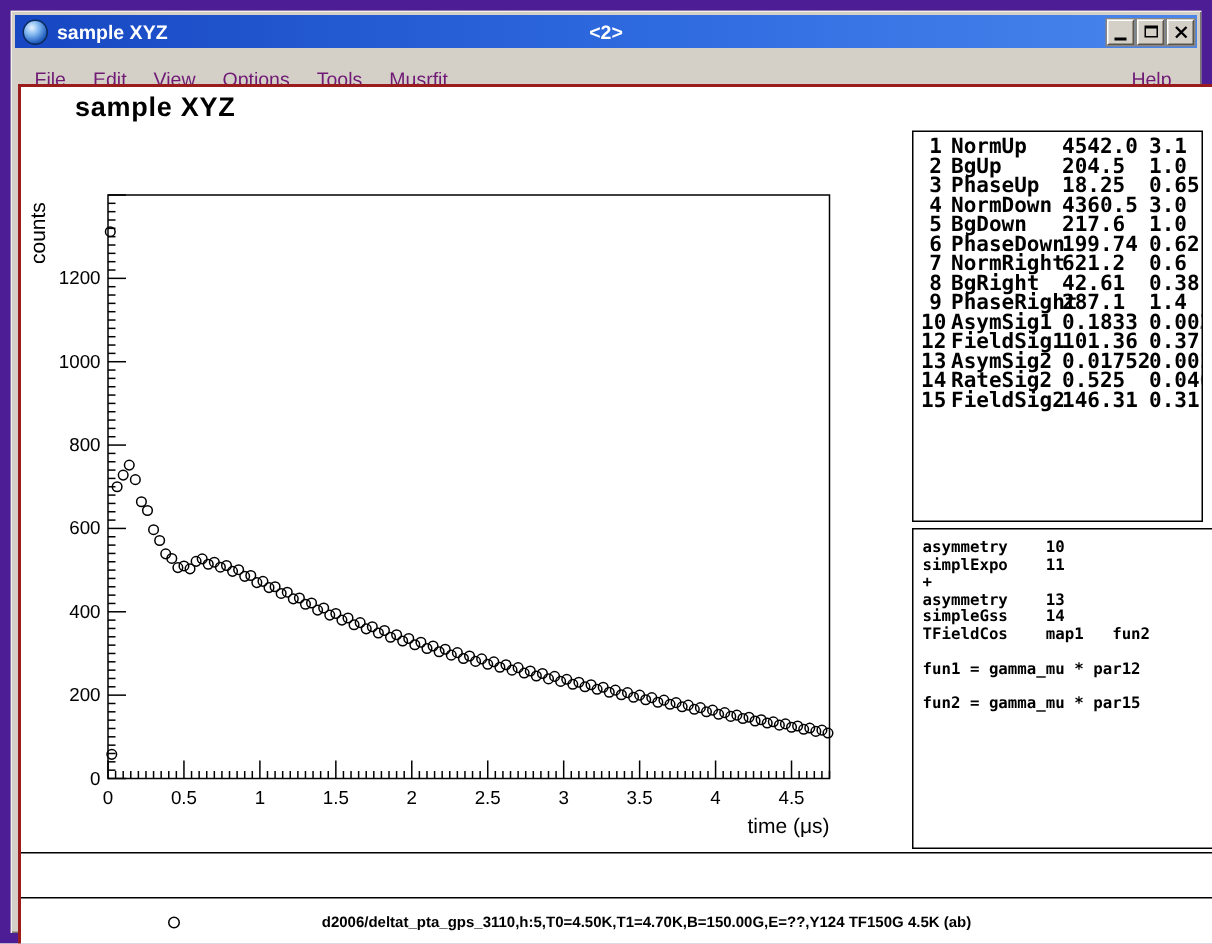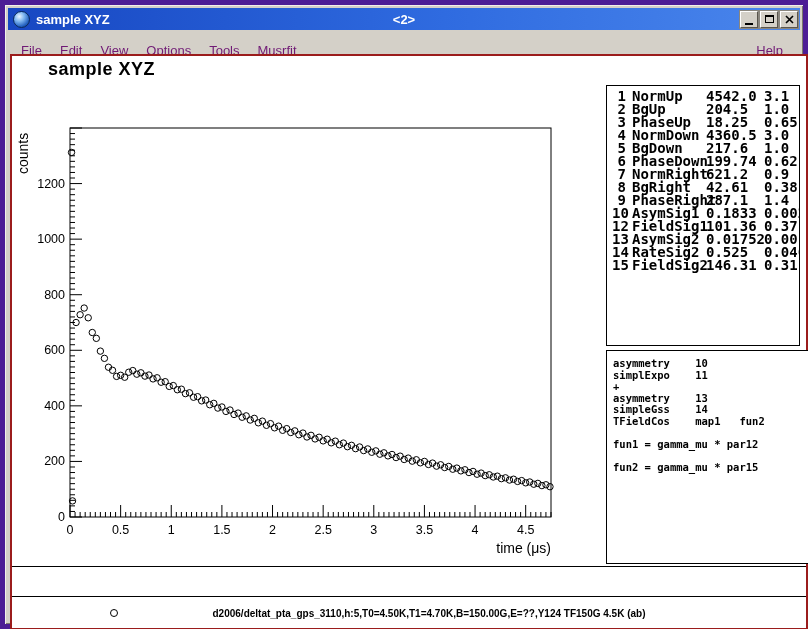--- a/index.html
+++ b/index.html
@@ -1,17 +1,17 @@
 <!DOCTYPE html>
 <html><head>
 <meta charset="utf-8">
 <style>
   html,body{margin:0;padding:0}
   body{width:808px;height:629px;overflow:hidden;font-family:"Liberation Sans",sans-serif;background:#d4d0c8}
-  .window{position:relative;width:808px;height:629px;background:#d4d0c8;border:5px solid #4c1d95;box-sizing:border-box;box-shadow:inset 1px 1px 0 #f2f0ea, inset -1px -1px 0 #7a766c}
+  .window{position:relative;width:808px;height:629px;background:#d4d0c8;border:7px solid #4c1d95;box-sizing:border-box;box-shadow:inset 1px 1px 0 #f2f0ea, inset -1px -1px 0 #7a766c}
   .titlebar{position:absolute;left:3px;top:3px;right:3px;height:22px;background:linear-gradient(90deg,#1747c2,#2f6be0 55%,#4a86ec);display:flex;align-items:center;padding:0 2px;color:#fff}
   .app-icon{width:15px;height:15px;border-radius:50%;margin:0 6px 0 3px;background:radial-gradient(circle at 35% 30%,#e8f4ff 0%,#7db4ef 35%,#2361c0 70%,#123a78 100%);border:1px solid #0c2a5a;flex:0 0 auto}
   .tb-title{font-size:13px;font-weight:bold;white-space:nowrap}
   .tb-ws{position:absolute;left:50%;transform:translateX(-50%);font-size:13px;font-weight:bold}
   .tb-buttons{margin-left:auto;display:flex;gap:2px}
   .tb-btn{width:18px;height:17px;background:#d4d0c8;border:1px solid;border-color:#fefefe #5a564e #5a564e #fefefe;box-shadow:0 0 0 1px #8a867e;display:flex;align-items:center;justify-content:center;cursor:pointer;box-sizing:border-box}
   .glyph-min{width:8px;height:2px;background:#000;margin-top:9px}
   .glyph-max{width:9px;height:8px;border:1px solid #000;border-top-width:2px;box-sizing:border-box}
   .menubar{position:absolute;left:3px;top:25px;right:3px;height:40px;display:flex;align-items:center;padding-left:4px;font-size:13px;color:#701a75}
   .menu-item{display:inline-block;padding:2px 9px;cursor:default}
@@ -389,21 +389,21 @@
       </svg>
 
     <div class="param-box">
       <div>
           <div class="param-row"><span class="p-num">1</span><span class="p-name">NormUp</span><span class="p-val">4542.0</span><span class="p-err">3.1</span></div>
           <div class="param-row"><span class="p-num">2</span><span class="p-name">BgUp</span><span class="p-val">204.5</span><span class="p-err">1.0</span></div>
           <div class="param-row"><span class="p-num">3</span><span class="p-name">PhaseUp</span><span class="p-val">18.25</span><span class="p-err">0.65</span></div>
           <div class="param-row"><span class="p-num">4</span><span class="p-name">NormDown</span><span class="p-val">4360.5</span><span class="p-err">3.0</span></div>
           <div class="param-row"><span class="p-num">5</span><span class="p-name">BgDown</span><span class="p-val">217.6</span><span class="p-err">1.0</span></div>
           <div class="param-row"><span class="p-num">6</span><span class="p-name">PhaseDown</span><span class="p-val">199.74</span><span class="p-err">0.62</span></div>
-          <div class="param-row"><span class="p-num">7</span><span class="p-name">NormRight</span><span class="p-val">621.2</span><span class="p-err">0.9</span></div>
+          <div class="param-row"><span class="p-num">7</span><span class="p-name">NormRight</span><span class="p-val">621.2</span><span class="p-err">0.6</span></div>
           <div class="param-row"><span class="p-num">8</span><span class="p-name">BgRight</span><span class="p-val">42.61</span><span class="p-err">0.38</span></div>
           <div class="param-row"><span class="p-num">9</span><span class="p-name">PhaseRight</span><span class="p-val">287.1</span><span class="p-err">1.4</span></div>
           <div class="param-row"><span class="p-num">10</span><span class="p-name">AsymSig1</span><span class="p-val">0.1833</span><span class="p-err">0.0027</span></div>
           <div class="param-row"><span class="p-num">12</span><span class="p-name">FieldSig1</span><span class="p-val">101.36</span><span class="p-err">0.37</span></div>
           <div class="param-row"><span class="p-num">13</span><span class="p-name">AsymSig2</span><span class="p-val">0.01752</span><span class="p-err">0.00101</span></div>
           <div class="param-row"><span class="p-num">14</span><span class="p-name">RateSig2</span><span class="p-val">0.525</span><span class="p-err">0.046</span></div>
           <div class="param-row"><span class="p-num">15</span><span class="p-name">FieldSig2</span><span class="p-val">146.31</span><span class="p-err">0.31</span></div>
         </div>
     </div>
 

